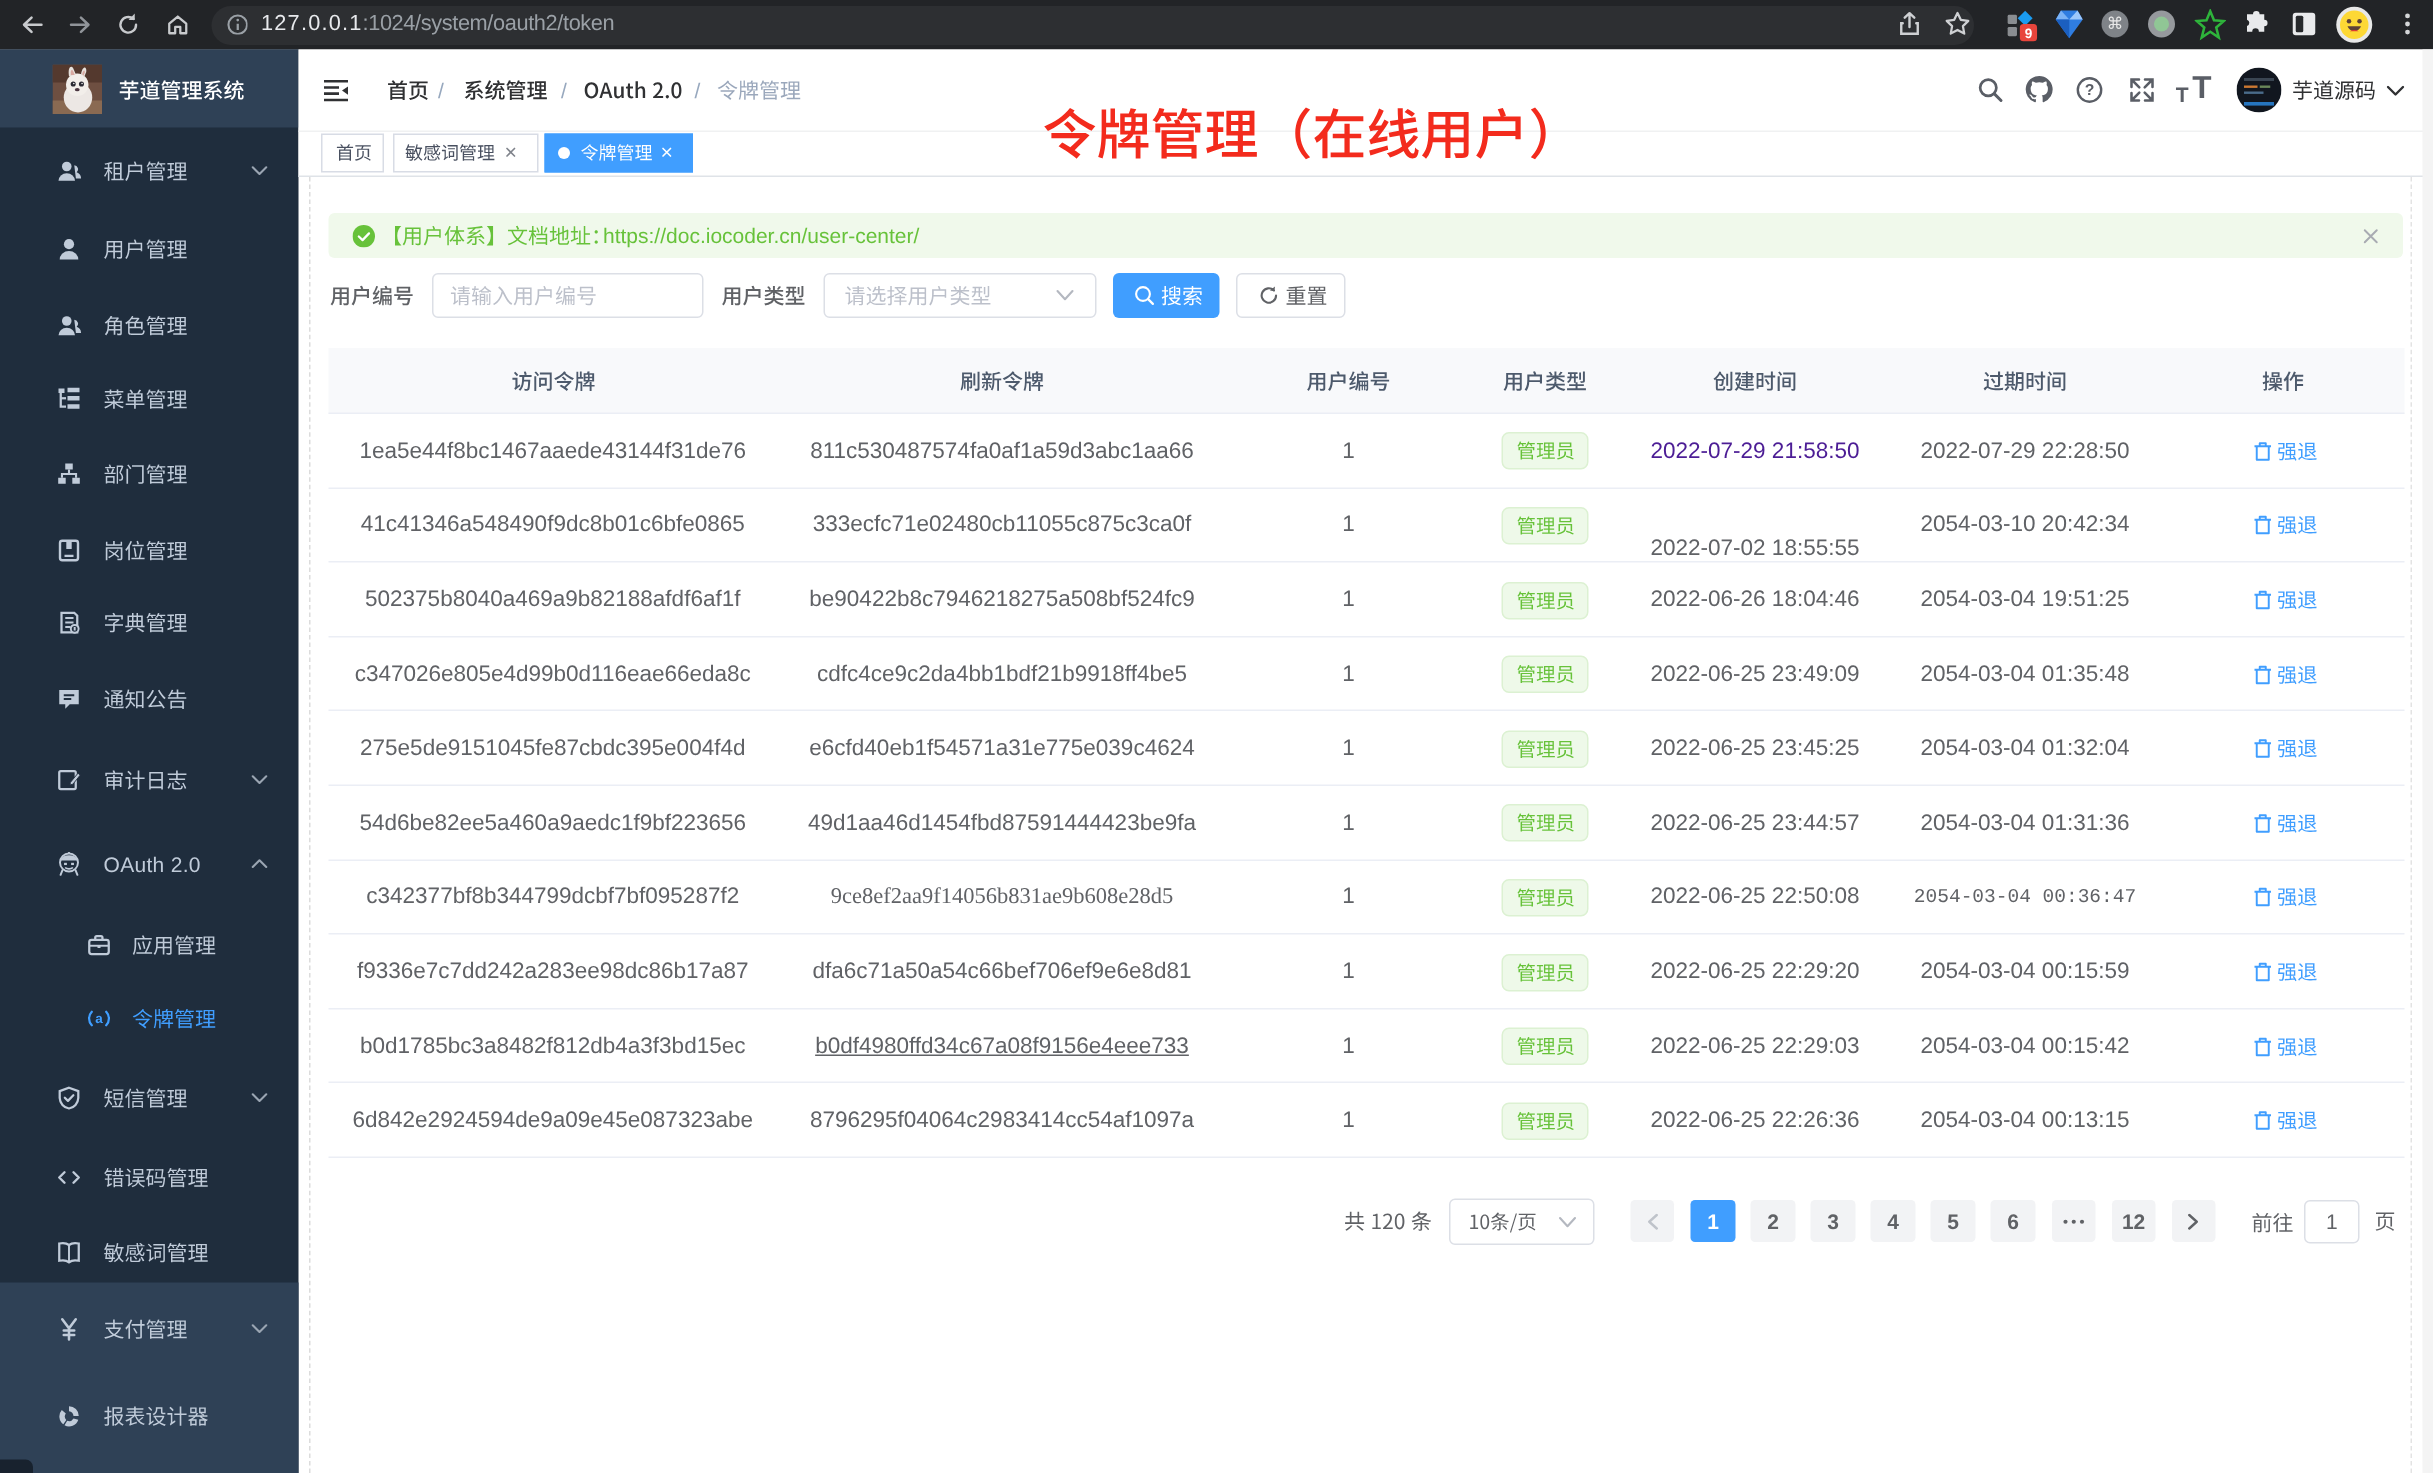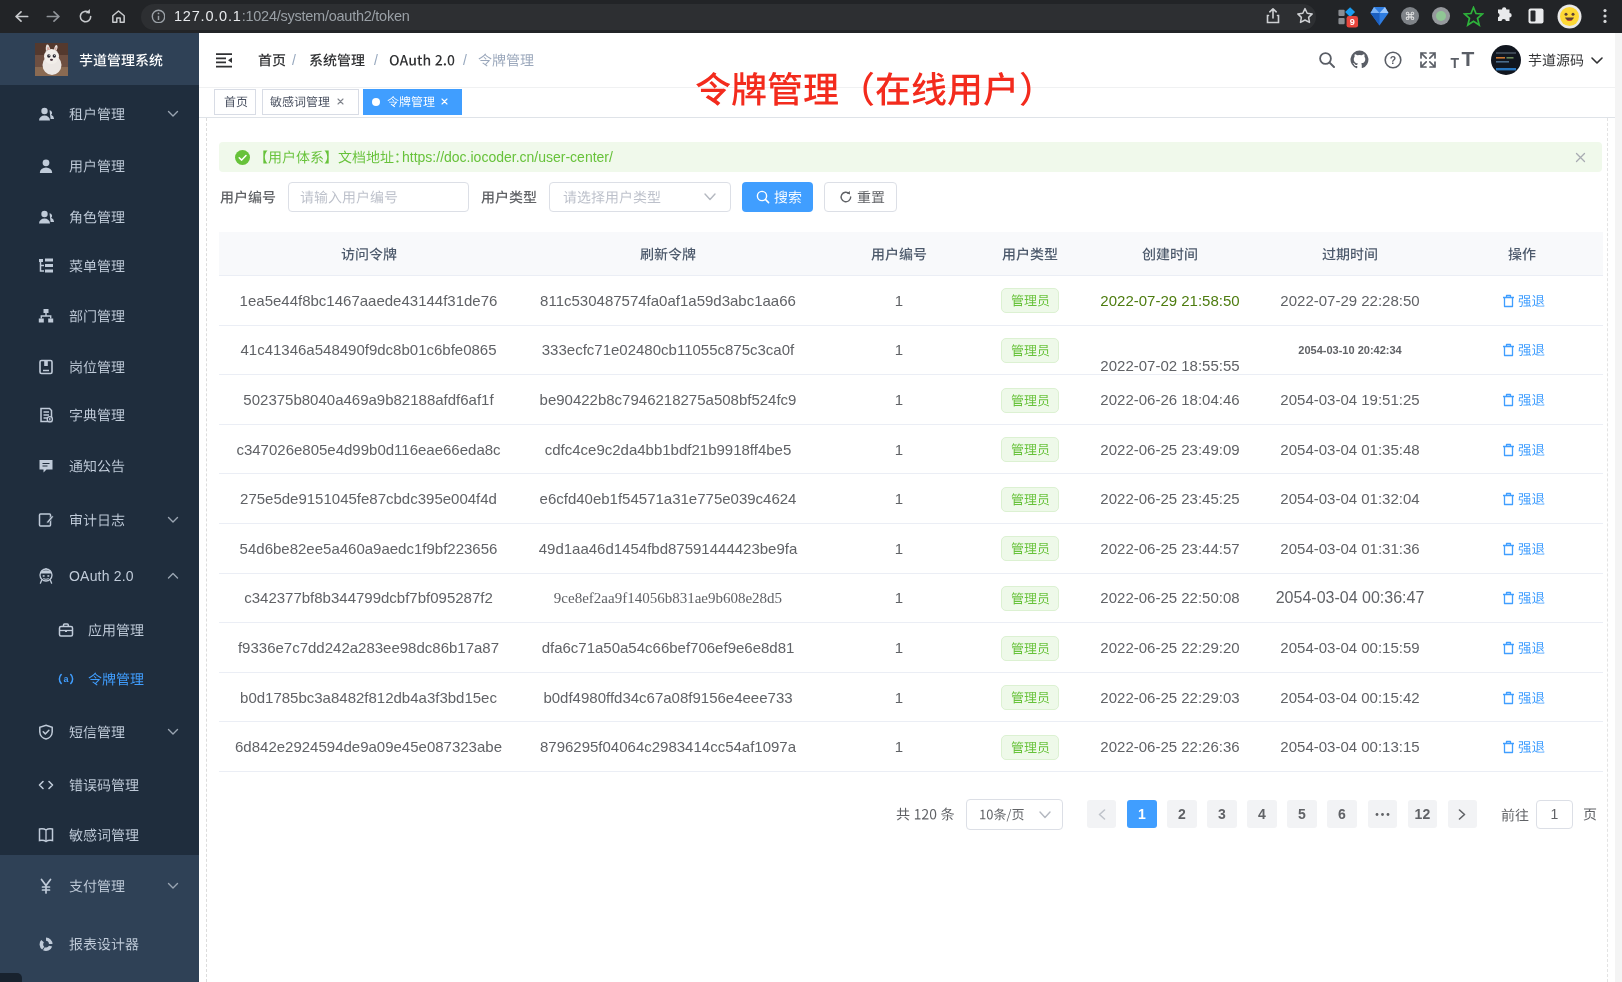--- a/index.html
+++ b/index.html
@@ -400,38 +400,38 @@
       <path fill="#4d5a6c" d="M7.6 -10.3H10.5V-9.1H7.6ZM6.4 -11.3V-8.1H11.7V-11.3ZM6.1 -6.6H7.6V-5.3H6.1ZM10.4 -6.6H12V-5.3H10.4ZM2.1 -11.8V-9.1H0.6V-7.8H2.1V-5C1.5 -4.8 0.9 -4.6 0.4 -4.5L0.8 -3.2L2.1 -3.7V-0.3C2.1 -0.2 2 -0.1 1.9 -0.1C1.8 -0.1 1.4 -0.1 0.9 -0.1C1.1 0.2 1.2 0.7 1.3 1.1C2 1.1 2.5 1 2.9 0.8C3.2 0.6 3.3 0.3 3.3 -0.3V-4.1L4.7 -4.6L4.5 -5.8L3.3 -5.4V-7.8H4.6V-9.1H3.3V-11.8ZM4.8 -3.4V-2.3H7.7C6.7 -1.3 5.3 -0.5 3.9 -0.1C4.1 0.1 4.5 0.6 4.7 0.9C6 0.4 7.4 -0.4 8.4 -1.4V1.2H9.7V-1.5C10.5 -0.5 11.7 0.3 12.8 0.8C13 0.5 13.3 0 13.6 -0.2C12.4 -0.6 11.1 -1.4 10.3 -2.3H13.4V-3.4H9.7V-4.3H13.1V-7.5H9.4V-4.4H8.7V-7.5H5.1V-4.3H8.4V-3.4Z M21.3 -11.7C20.6 -9.6 19.5 -7.6 18.3 -6.3C18.6 -6.1 19.1 -5.6 19.3 -5.4C19.9 -6.1 20.6 -7.1 21.2 -8.2H22V1.2H23.3V-2.1H27.4V-3.4H23.3V-5.2H27.2V-6.5H23.3V-8.2H27.5V-9.5H21.8C22.1 -10.1 22.4 -10.7 22.6 -11.3ZM17.8 -11.8C17 -9.7 15.8 -7.6 14.4 -6.3C14.7 -6 15 -5.3 15.2 -4.9C15.6 -5.3 15.9 -5.8 16.3 -6.3V1.2H17.7V-8.4C18.2 -9.4 18.7 -10.4 19.1 -11.4Z"></path>
     </svg>
 <div class="abs" style="left:219px;top:324.6px;width:1384px;height:1px;background:#ebeef5"></div>
 <div class="abs" style="left:368.5px;top:291.8px;height:18.0px;line-height:18.0px;font-family:'Liberation Sans',sans-serif;font-size:15px;font-weight:400;color:#606266;white-space:nowrap;transform:translateX(-50%);">1ea5e44f8bc1467aaede43144f31de76</div>
 <div class="abs" style="left:668px;top:291.8px;height:18.0px;line-height:18.0px;font-family:'Liberation Sans',sans-serif;font-size:15px;font-weight:400;color:#606266;white-space:nowrap;transform:translateX(-50%);">811c530487574fa0af1a59d3abc1aa66</div>
 <div class="abs" style="left:899px;top:291.8px;height:18.0px;line-height:18.0px;font-family:'Liberation Sans',sans-serif;font-size:15px;font-weight:400;color:#606266;white-space:nowrap;transform:translateX(-50%);">1</div>
 <div class="abs" style="left:1001px;top:288.3px;width:58px;height:25px;background:#eef9e9;border:1px solid #dcf1d2;border-radius:5px"></div>
 <svg class="t" style="left:1010.5px;top:291.4px" width="39.0" height="18.2" viewBox="0 -14.3 39.0 18.2">
       <path fill="#67c23a" d="M2.7 -5.7V1.1H3.7V0.6H10V1H11V-2.2H3.7V-3.1H10.3V-5.7ZM10 -0.2H3.7V-1.4H10ZM5.7 -8.1C5.9 -7.8 6 -7.5 6.1 -7.3H1.3V-5.1H2.3V-6.5H10.9V-5.1H11.9V-7.3H7.1C7 -7.6 6.8 -8 6.6 -8.3ZM3.7 -4.9H9.3V-3.8H3.7ZM2.2 -11C1.8 -9.8 1.3 -8.7 0.6 -8C0.8 -7.9 1.2 -7.7 1.4 -7.5C1.8 -8 2.1 -8.5 2.5 -9.1H3.4C3.6 -8.7 3.9 -8.1 4 -7.7L4.9 -8C4.8 -8.3 4.5 -8.7 4.3 -9.1H6.3V-9.9H2.8C2.9 -10.2 3 -10.5 3.1 -10.8ZM7.7 -10.9C7.4 -10 7 -9.1 6.4 -8.5C6.6 -8.3 7 -8.1 7.2 -8C7.5 -8.3 7.7 -8.7 8 -9.1H8.9C9.3 -8.6 9.6 -8 9.8 -7.7L10.6 -8C10.5 -8.3 10.2 -8.7 9.9 -9.1H12.2V-9.9H8.3C8.4 -10.2 8.5 -10.5 8.6 -10.8Z M19.2 -7H21.2V-5.3H19.2ZM22 -7H24V-5.3H22ZM19.2 -9.5H21.2V-7.8H19.2ZM22 -9.5H24V-7.8H22ZM17.1 -0.3V0.6H25.6V-0.3H22.1V-2.1H25.1V-3H22.1V-4.5H24.9V-10.3H18.3V-4.5H21.1V-3H18.1V-2.1H21.1V-0.3ZM13.5 -1.3 13.7 -0.3C14.8 -0.7 16.3 -1.2 17.7 -1.7L17.6 -2.6L16.1 -2.1V-5.4H17.5V-6.3H16.1V-9.1H17.7V-10H13.6V-9.1H15.2V-6.3H13.7V-5.4H15.2V-1.8C14.5 -1.6 13.9 -1.4 13.5 -1.3Z M29.5 -9.5H35.6V-8H29.5ZM28.5 -10.3V-7.2H36.6V-10.3ZM31.9 -4.3V-3.1C31.9 -2 31.6 -0.6 26.9 0.3C27.1 0.5 27.4 0.9 27.5 1.1C32.4 0 33 -1.7 33 -3V-4.3ZM32.9 -0.8C34.5 -0.3 36.6 0.5 37.7 1.1L38.2 0.3C37 -0.3 34.9 -1.1 33.4 -1.6ZM28 -6V-1.2H29V-5.1H36.1V-1.3H37.1V-6Z"></path>
     </svg>
-<div class="abs" style="left:1170px;top:291.8px;height:18.0px;line-height:18.0px;font-family:'Liberation Sans',sans-serif;font-size:15px;font-weight:400;color:#4d7c0f;white-space:nowrap;transform:translateX(-50%);">2022-07-29 21:58:50</div>
+<div class="abs" style="left:1170px;top:291.8px;height:18.0px;line-height:18.0px;font-family:'Liberation Sans',sans-serif;font-size:15px;font-weight:400;color:#4c1d95;white-space:nowrap;transform:translateX(-50%);">2022-07-29 21:58:50</div>
 <div class="abs" style="left:1350px;top:291.8px;height:18.0px;line-height:18.0px;font-family:'Liberation Sans',sans-serif;font-size:15px;font-weight:400;color:#606266;white-space:nowrap;transform:translateX(-50%);">2022-07-29 22:28:50</div>
 <svg class="abs" style="left:1502px;top:293.8px" width="13" height="14" viewBox="0 0 13 14">
       <path d="M1 3.5 H12 M4.5 3.2 V1.5 H8.5 V3.2 M2.5 3.8 V12.5 H10.5 V3.8" stroke="#409eff" stroke-width="1.3" fill="none" stroke-linejoin="round"></path>
     </svg>
 <svg class="t" style="left:1518.0px;top:290.8px" width="27.0" height="18.9" viewBox="0 -14.9 27.0 18.9">
       <path fill="#409eff" d="M7 -9.8H10.9V-8.1H7ZM6 -10.6V-7.2H8.5V-6H5.8V-2.4H8.5V-0.4L5.1 -0.2L5.3 0.7C7 0.6 9.4 0.4 11.8 0.3C11.9 0.6 12.1 0.9 12.2 1.2L13 0.8C12.7 -0 12 -1.2 11.3 -2.2L10.5 -1.8C10.8 -1.4 11 -1 11.3 -0.6L9.4 -0.5V-2.4H12.2V-6H9.4V-7.2H11.9V-10.6ZM6.7 -5.2H8.5V-3.3H6.7ZM9.4 -5.2H11.3V-3.3H9.4ZM1.1 -7.6C1 -6.3 0.8 -4.6 0.6 -3.6H1.2L3.9 -3.6C3.7 -1.2 3.5 -0.3 3.3 -0.1C3.2 0.1 3 0.1 2.8 0.1C2.6 0.1 2 0.1 1.4 0C1.6 0.3 1.7 0.7 1.7 1C2.3 1 2.9 1 3.2 1C3.6 1 3.9 0.9 4.1 0.6C4.5 0.2 4.7 -1 4.9 -4.1C4.9 -4.2 4.9 -4.5 4.9 -4.5H1.7C1.8 -5.2 1.9 -6 2 -6.7H5V-10.6H0.8V-9.7H4V-7.6Z M14.6 -10.3C15.3 -9.6 16.2 -8.7 16.6 -8L17.4 -8.6C17 -9.3 16.1 -10.2 15.4 -10.8ZM24 -7.8V-6.5H19.8V-7.8ZM24 -8.6H19.8V-9.9H24ZM18.7 -1.1C19 -1.3 19.4 -1.4 22.2 -2.2C22.2 -2.4 22.1 -2.8 22.2 -3.1L19.8 -2.5V-5.7H25V-10.7H18.8V-2.9C18.8 -2.3 18.5 -2.1 18.2 -2C18.4 -1.8 18.6 -1.4 18.7 -1.1ZM21.1 -4.7C22.5 -3.7 24.2 -2.2 25.1 -1.2L25.8 -1.8C25.4 -2.3 24.6 -3 23.9 -3.6C24.6 -4 25.4 -4.6 26.1 -5.1L25.3 -5.7C24.8 -5.2 23.9 -4.6 23.2 -4.1C22.7 -4.5 22.2 -4.9 21.7 -5.2ZM17 -6.5H14.2V-5.6H16V-1.4C15.4 -1.2 14.7 -0.6 14.1 0L14.7 0.9C15.4 0 16.1 -0.7 16.6 -0.7C16.9 -0.7 17.3 -0.3 17.9 0C18.8 0.6 20 0.7 21.6 0.7C22.9 0.7 25.3 0.6 26.2 0.6C26.3 0.3 26.4 -0.2 26.5 -0.4C25.2 -0.3 23.2 -0.2 21.6 -0.2C20.2 -0.2 19 -0.3 18.1 -0.8C17.6 -1.1 17.3 -1.3 17 -1.4Z"></path>
     </svg>
 <div class="abs" style="left:219px;top:374.2px;width:1384px;height:1px;background:#ebeef5"></div>
 <div class="abs" style="left:368.5px;top:341.4px;height:18.0px;line-height:18.0px;font-family:'Liberation Sans',sans-serif;font-size:15px;font-weight:400;color:#606266;white-space:nowrap;transform:translateX(-50%);">41c41346a548490f9dc8b01c6bfe0865</div>
 <div class="abs" style="left:668px;top:341.4px;height:18.0px;line-height:18.0px;font-family:'Liberation Sans',sans-serif;font-size:15px;font-weight:400;color:#606266;white-space:nowrap;transform:translateX(-50%);">333ecfc71e02480cb11055c875c3ca0f</div>
 <div class="abs" style="left:899px;top:341.4px;height:18.0px;line-height:18.0px;font-family:'Liberation Sans',sans-serif;font-size:15px;font-weight:400;color:#606266;white-space:nowrap;transform:translateX(-50%);">1</div>
 <div class="abs" style="left:1001px;top:337.9px;width:58px;height:25px;background:#eef9e9;border:1px solid #dcf1d2;border-radius:5px"></div>
 <svg class="t" style="left:1010.5px;top:341.0px" width="39.0" height="18.2" viewBox="0 -14.3 39.0 18.2">
       <path fill="#67c23a" d="M2.7 -5.7V1.1H3.7V0.6H10V1H11V-2.2H3.7V-3.1H10.3V-5.7ZM10 -0.2H3.7V-1.4H10ZM5.7 -8.1C5.9 -7.8 6 -7.5 6.1 -7.3H1.3V-5.1H2.3V-6.5H10.9V-5.1H11.9V-7.3H7.1C7 -7.6 6.8 -8 6.6 -8.3ZM3.7 -4.9H9.3V-3.8H3.7ZM2.2 -11C1.8 -9.8 1.3 -8.7 0.6 -8C0.8 -7.9 1.2 -7.7 1.4 -7.5C1.8 -8 2.1 -8.5 2.5 -9.1H3.4C3.6 -8.7 3.9 -8.1 4 -7.7L4.9 -8C4.8 -8.3 4.5 -8.7 4.3 -9.1H6.3V-9.9H2.8C2.9 -10.2 3 -10.5 3.1 -10.8ZM7.7 -10.9C7.4 -10 7 -9.1 6.4 -8.5C6.6 -8.3 7 -8.1 7.2 -8C7.5 -8.3 7.7 -8.7 8 -9.1H8.9C9.3 -8.6 9.6 -8 9.8 -7.7L10.6 -8C10.5 -8.3 10.2 -8.7 9.9 -9.1H12.2V-9.9H8.3C8.4 -10.2 8.5 -10.5 8.6 -10.8Z M19.2 -7H21.2V-5.3H19.2ZM22 -7H24V-5.3H22ZM19.2 -9.5H21.2V-7.8H19.2ZM22 -9.5H24V-7.8H22ZM17.1 -0.3V0.6H25.6V-0.3H22.1V-2.1H25.1V-3H22.1V-4.5H24.9V-10.3H18.3V-4.5H21.1V-3H18.1V-2.1H21.1V-0.3ZM13.5 -1.3 13.7 -0.3C14.8 -0.7 16.3 -1.2 17.7 -1.7L17.6 -2.6L16.1 -2.1V-5.4H17.5V-6.3H16.1V-9.1H17.7V-10H13.6V-9.1H15.2V-6.3H13.7V-5.4H15.2V-1.8C14.5 -1.6 13.9 -1.4 13.5 -1.3Z M29.5 -9.5H35.6V-8H29.5ZM28.5 -10.3V-7.2H36.6V-10.3ZM31.9 -4.3V-3.1C31.9 -2 31.6 -0.6 26.9 0.3C27.1 0.5 27.4 0.9 27.5 1.1C32.4 0 33 -1.7 33 -3V-4.3ZM32.9 -0.8C34.5 -0.3 36.6 0.5 37.7 1.1L38.2 0.3C37 -0.3 34.9 -1.1 33.4 -1.6ZM28 -6V-1.2H29V-5.1H36.1V-1.3H37.1V-6Z"></path>
     </svg>
 <div class="abs" style="left:1170px;top:341.4px;height:18.0px;line-height:18.0px;font-family:'Liberation Sans',sans-serif;font-size:15px;font-weight:400;color:#606266;white-space:nowrap;transform:translateX(-50%);margin-top:16px;">2022-07-02 18:55:55</div>
-<div class="abs" style="left:1350px;top:341.4px;height:18.0px;line-height:18.0px;font-family:'Liberation Sans',sans-serif;font-size:11px;font-weight:700;color:#606266;white-space:nowrap;transform:translateX(-50%);">2054-03-10 20:42:34</div>
+<div class="abs" style="left:1350px;top:341.4px;height:18.0px;line-height:18.0px;font-family:'Liberation Sans',sans-serif;font-size:15px;font-weight:400;color:#606266;white-space:nowrap;transform:translateX(-50%);">2054-03-10 20:42:34</div>
 <svg class="abs" style="left:1502px;top:343.40000000000003px" width="13" height="14" viewBox="0 0 13 14">
       <path d="M1 3.5 H12 M4.5 3.2 V1.5 H8.5 V3.2 M2.5 3.8 V12.5 H10.5 V3.8" stroke="#409eff" stroke-width="1.3" fill="none" stroke-linejoin="round"></path>
     </svg>
 <svg class="t" style="left:1518.0px;top:340.4px" width="27.0" height="18.9" viewBox="0 -14.9 27.0 18.9">
       <path fill="#409eff" d="M7 -9.8H10.9V-8.1H7ZM6 -10.6V-7.2H8.5V-6H5.8V-2.4H8.5V-0.4L5.1 -0.2L5.3 0.7C7 0.6 9.4 0.4 11.8 0.3C11.9 0.6 12.1 0.9 12.2 1.2L13 0.8C12.7 -0 12 -1.2 11.3 -2.2L10.5 -1.8C10.8 -1.4 11 -1 11.3 -0.6L9.4 -0.5V-2.4H12.2V-6H9.4V-7.2H11.9V-10.6ZM6.7 -5.2H8.5V-3.3H6.7ZM9.4 -5.2H11.3V-3.3H9.4ZM1.1 -7.6C1 -6.3 0.8 -4.6 0.6 -3.6H1.2L3.9 -3.6C3.7 -1.2 3.5 -0.3 3.3 -0.1C3.2 0.1 3 0.1 2.8 0.1C2.6 0.1 2 0.1 1.4 0C1.6 0.3 1.7 0.7 1.7 1C2.3 1 2.9 1 3.2 1C3.6 1 3.9 0.9 4.1 0.6C4.5 0.2 4.7 -1 4.9 -4.1C4.9 -4.2 4.9 -4.5 4.9 -4.5H1.7C1.8 -5.2 1.9 -6 2 -6.7H5V-10.6H0.8V-9.7H4V-7.6Z M14.6 -10.3C15.3 -9.6 16.2 -8.7 16.6 -8L17.4 -8.6C17 -9.3 16.1 -10.2 15.4 -10.8ZM24 -7.8V-6.5H19.8V-7.8ZM24 -8.6H19.8V-9.9H24ZM18.7 -1.1C19 -1.3 19.4 -1.4 22.2 -2.2C22.2 -2.4 22.1 -2.8 22.2 -3.1L19.8 -2.5V-5.7H25V-10.7H18.8V-2.9C18.8 -2.3 18.5 -2.1 18.2 -2C18.4 -1.8 18.6 -1.4 18.7 -1.1ZM21.1 -4.7C22.5 -3.7 24.2 -2.2 25.1 -1.2L25.8 -1.8C25.4 -2.3 24.6 -3 23.9 -3.6C24.6 -4 25.4 -4.6 26.1 -5.1L25.3 -5.7C24.8 -5.2 23.9 -4.6 23.2 -4.1C22.7 -4.5 22.2 -4.9 21.7 -5.2ZM17 -6.5H14.2V-5.6H16V-1.4C15.4 -1.2 14.7 -0.6 14.1 0L14.7 0.9C15.4 0 16.1 -0.7 16.6 -0.7C16.9 -0.7 17.3 -0.3 17.9 0C18.8 0.6 20 0.7 21.6 0.7C22.9 0.7 25.3 0.6 26.2 0.6C26.3 0.3 26.4 -0.2 26.5 -0.4C25.2 -0.3 23.2 -0.2 21.6 -0.2C20.2 -0.2 19 -0.3 18.1 -0.8C17.6 -1.1 17.3 -1.3 17 -1.4Z"></path>
     </svg>
 <div class="abs" style="left:219px;top:423.8px;width:1384px;height:1px;background:#ebeef5"></div>
 <div class="abs" style="left:368.5px;top:391.0px;height:18.0px;line-height:18.0px;font-family:'Liberation Sans',sans-serif;font-size:15px;font-weight:400;color:#606266;white-space:nowrap;transform:translateX(-50%);">502375b8040a469a9b82188afdf6af1f</div>
 <div class="abs" style="left:668px;top:391.0px;height:18.0px;line-height:18.0px;font-family:'Liberation Sans',sans-serif;font-size:15px;font-weight:400;color:#606266;white-space:nowrap;transform:translateX(-50%);">be90422b8c7946218275a508bf524fc9</div>
 <div class="abs" style="left:899px;top:391.0px;height:18.0px;line-height:18.0px;font-family:'Liberation Sans',sans-serif;font-size:15px;font-weight:400;color:#606266;white-space:nowrap;transform:translateX(-50%);">1</div>
@@ -497,21 +497,21 @@
     </svg>
 <div class="abs" style="left:219px;top:622.2px;width:1384px;height:1px;background:#ebeef5"></div>
 <div class="abs" style="left:368.5px;top:589.4px;height:18.0px;line-height:18.0px;font-family:'Liberation Sans',sans-serif;font-size:15px;font-weight:400;color:#606266;white-space:nowrap;transform:translateX(-50%);">c342377bf8b344799dcbf7bf095287f2</div>
 <div class="abs" style="left:668px;top:589.4px;height:18.0px;line-height:18.0px;font-family:Liberation Serif, serif;font-size:15px;font-weight:400;color:#606266;white-space:nowrap;transform:translateX(-50%);">9ce8ef2aa9f14056b831ae9b608e28d5</div>
 <div class="abs" style="left:899px;top:589.4px;height:18.0px;line-height:18.0px;font-family:'Liberation Sans',sans-serif;font-size:15px;font-weight:400;color:#606266;white-space:nowrap;transform:translateX(-50%);">1</div>
 <div class="abs" style="left:1001px;top:585.9px;width:58px;height:25px;background:#eef9e9;border:1px solid #dcf1d2;border-radius:5px"></div>
 <svg class="t" style="left:1010.5px;top:589.0px" width="39.0" height="18.2" viewBox="0 -14.3 39.0 18.2">
       <path fill="#67c23a" d="M2.7 -5.7V1.1H3.7V0.6H10V1H11V-2.2H3.7V-3.1H10.3V-5.7ZM10 -0.2H3.7V-1.4H10ZM5.7 -8.1C5.9 -7.8 6 -7.5 6.1 -7.3H1.3V-5.1H2.3V-6.5H10.9V-5.1H11.9V-7.3H7.1C7 -7.6 6.8 -8 6.6 -8.3ZM3.7 -4.9H9.3V-3.8H3.7ZM2.2 -11C1.8 -9.8 1.3 -8.7 0.6 -8C0.8 -7.9 1.2 -7.7 1.4 -7.5C1.8 -8 2.1 -8.5 2.5 -9.1H3.4C3.6 -8.7 3.9 -8.1 4 -7.7L4.9 -8C4.8 -8.3 4.5 -8.7 4.3 -9.1H6.3V-9.9H2.8C2.9 -10.2 3 -10.5 3.1 -10.8ZM7.7 -10.9C7.4 -10 7 -9.1 6.4 -8.5C6.6 -8.3 7 -8.1 7.2 -8C7.5 -8.3 7.7 -8.7 8 -9.1H8.9C9.3 -8.6 9.6 -8 9.8 -7.7L10.6 -8C10.5 -8.3 10.2 -8.7 9.9 -9.1H12.2V-9.9H8.3C8.4 -10.2 8.5 -10.5 8.6 -10.8Z M19.2 -7H21.2V-5.3H19.2ZM22 -7H24V-5.3H22ZM19.2 -9.5H21.2V-7.8H19.2ZM22 -9.5H24V-7.8H22ZM17.1 -0.3V0.6H25.6V-0.3H22.1V-2.1H25.1V-3H22.1V-4.5H24.9V-10.3H18.3V-4.5H21.1V-3H18.1V-2.1H21.1V-0.3ZM13.5 -1.3 13.7 -0.3C14.8 -0.7 16.3 -1.2 17.7 -1.7L17.6 -2.6L16.1 -2.1V-5.4H17.5V-6.3H16.1V-9.1H17.7V-10H13.6V-9.1H15.2V-6.3H13.7V-5.4H15.2V-1.8C14.5 -1.6 13.9 -1.4 13.5 -1.3Z M29.5 -9.5H35.6V-8H29.5ZM28.5 -10.3V-7.2H36.6V-10.3ZM31.9 -4.3V-3.1C31.9 -2 31.6 -0.6 26.9 0.3C27.1 0.5 27.4 0.9 27.5 1.1C32.4 0 33 -1.7 33 -3V-4.3ZM32.9 -0.8C34.5 -0.3 36.6 0.5 37.7 1.1L38.2 0.3C37 -0.3 34.9 -1.1 33.4 -1.6ZM28 -6V-1.2H29V-5.1H36.1V-1.3H37.1V-6Z"></path>
     </svg>
 <div class="abs" style="left:1170px;top:589.4px;height:18.0px;line-height:18.0px;font-family:'Liberation Sans',sans-serif;font-size:15px;font-weight:400;color:#606266;white-space:nowrap;transform:translateX(-50%);">2022-06-25 22:50:08</div>
-<div class="abs" style="left:1350px;top:589.4px;height:18.0px;line-height:18.0px;font-family:Liberation Sans, sans-serif;font-size:16px;font-weight:400;color:#606266;white-space:nowrap;transform:translateX(-50%);text-align:center;">2054-03-04 00:36:47</div>
+<div class="abs" style="left:1350px;top:589.4px;height:18.0px;line-height:18.0px;font-family:Liberation Mono, monospace;font-size:13px;font-weight:400;color:#606266;white-space:nowrap;transform:translateX(-50%);text-align:center;">2054-03-04 00:36:47</div>
 <svg class="abs" style="left:1502px;top:591.4px" width="13" height="14" viewBox="0 0 13 14">
       <path d="M1 3.5 H12 M4.5 3.2 V1.5 H8.5 V3.2 M2.5 3.8 V12.5 H10.5 V3.8" stroke="#409eff" stroke-width="1.3" fill="none" stroke-linejoin="round"></path>
     </svg>
 <svg class="t" style="left:1518.0px;top:588.4px" width="27.0" height="18.9" viewBox="0 -14.9 27.0 18.9">
       <path fill="#409eff" d="M7 -9.8H10.9V-8.1H7ZM6 -10.6V-7.2H8.5V-6H5.8V-2.4H8.5V-0.4L5.1 -0.2L5.3 0.7C7 0.6 9.4 0.4 11.8 0.3C11.9 0.6 12.1 0.9 12.2 1.2L13 0.8C12.7 -0 12 -1.2 11.3 -2.2L10.5 -1.8C10.8 -1.4 11 -1 11.3 -0.6L9.4 -0.5V-2.4H12.2V-6H9.4V-7.2H11.9V-10.6ZM6.7 -5.2H8.5V-3.3H6.7ZM9.4 -5.2H11.3V-3.3H9.4ZM1.1 -7.6C1 -6.3 0.8 -4.6 0.6 -3.6H1.2L3.9 -3.6C3.7 -1.2 3.5 -0.3 3.3 -0.1C3.2 0.1 3 0.1 2.8 0.1C2.6 0.1 2 0.1 1.4 0C1.6 0.3 1.7 0.7 1.7 1C2.3 1 2.9 1 3.2 1C3.6 1 3.9 0.9 4.1 0.6C4.5 0.2 4.7 -1 4.9 -4.1C4.9 -4.2 4.9 -4.5 4.9 -4.5H1.7C1.8 -5.2 1.9 -6 2 -6.7H5V-10.6H0.8V-9.7H4V-7.6Z M14.6 -10.3C15.3 -9.6 16.2 -8.7 16.6 -8L17.4 -8.6C17 -9.3 16.1 -10.2 15.4 -10.8ZM24 -7.8V-6.5H19.8V-7.8ZM24 -8.6H19.8V-9.9H24ZM18.7 -1.1C19 -1.3 19.4 -1.4 22.2 -2.2C22.2 -2.4 22.1 -2.8 22.2 -3.1L19.8 -2.5V-5.7H25V-10.7H18.8V-2.9C18.8 -2.3 18.5 -2.1 18.2 -2C18.4 -1.8 18.6 -1.4 18.7 -1.1ZM21.1 -4.7C22.5 -3.7 24.2 -2.2 25.1 -1.2L25.8 -1.8C25.4 -2.3 24.6 -3 23.9 -3.6C24.6 -4 25.4 -4.6 26.1 -5.1L25.3 -5.7C24.8 -5.2 23.9 -4.6 23.2 -4.1C22.7 -4.5 22.2 -4.9 21.7 -5.2ZM17 -6.5H14.2V-5.6H16V-1.4C15.4 -1.2 14.7 -0.6 14.1 0L14.7 0.9C15.4 0 16.1 -0.7 16.6 -0.7C16.9 -0.7 17.3 -0.3 17.9 0C18.8 0.6 20 0.7 21.6 0.7C22.9 0.7 25.3 0.6 26.2 0.6C26.3 0.3 26.4 -0.2 26.5 -0.4C25.2 -0.3 23.2 -0.2 21.6 -0.2C20.2 -0.2 19 -0.3 18.1 -0.8C17.6 -1.1 17.3 -1.3 17 -1.4Z"></path>
     </svg>
 <div class="abs" style="left:219px;top:671.8px;width:1384px;height:1px;background:#ebeef5"></div>
 <div class="abs" style="left:368.5px;top:639.0px;height:18.0px;line-height:18.0px;font-family:'Liberation Sans',sans-serif;font-size:15px;font-weight:400;color:#606266;white-space:nowrap;transform:translateX(-50%);">f9336e7c7dd242a283ee98dc86b17a87</div>
 <div class="abs" style="left:668px;top:639.0px;height:18.0px;line-height:18.0px;font-family:'Liberation Sans',sans-serif;font-size:15px;font-weight:400;color:#606266;white-space:nowrap;transform:translateX(-50%);">dfa6c71a50a54c66bef706ef9e6e8d81</div>
 <div class="abs" style="left:899px;top:639.0px;height:18.0px;line-height:18.0px;font-family:'Liberation Sans',sans-serif;font-size:15px;font-weight:400;color:#606266;white-space:nowrap;transform:translateX(-50%);">1</div>
@@ -522,21 +522,21 @@
 <div class="abs" style="left:1170px;top:639.0px;height:18.0px;line-height:18.0px;font-family:'Liberation Sans',sans-serif;font-size:15px;font-weight:400;color:#606266;white-space:nowrap;transform:translateX(-50%);">2022-06-25 22:29:20</div>
 <div class="abs" style="left:1350px;top:639.0px;height:18.0px;line-height:18.0px;font-family:'Liberation Sans',sans-serif;font-size:15px;font-weight:400;color:#606266;white-space:nowrap;transform:translateX(-50%);">2054-03-04 00:15:59</div>
 <svg class="abs" style="left:1502px;top:641.0px" width="13" height="14" viewBox="0 0 13 14">
       <path d="M1 3.5 H12 M4.5 3.2 V1.5 H8.5 V3.2 M2.5 3.8 V12.5 H10.5 V3.8" stroke="#409eff" stroke-width="1.3" fill="none" stroke-linejoin="round"></path>
     </svg>
 <svg class="t" style="left:1518.0px;top:638.0px" width="27.0" height="18.9" viewBox="0 -14.9 27.0 18.9">
       <path fill="#409eff" d="M7 -9.8H10.9V-8.1H7ZM6 -10.6V-7.2H8.5V-6H5.8V-2.4H8.5V-0.4L5.1 -0.2L5.3 0.7C7 0.6 9.4 0.4 11.8 0.3C11.9 0.6 12.1 0.9 12.2 1.2L13 0.8C12.7 -0 12 -1.2 11.3 -2.2L10.5 -1.8C10.8 -1.4 11 -1 11.3 -0.6L9.4 -0.5V-2.4H12.2V-6H9.4V-7.2H11.9V-10.6ZM6.7 -5.2H8.5V-3.3H6.7ZM9.4 -5.2H11.3V-3.3H9.4ZM1.1 -7.6C1 -6.3 0.8 -4.6 0.6 -3.6H1.2L3.9 -3.6C3.7 -1.2 3.5 -0.3 3.3 -0.1C3.2 0.1 3 0.1 2.8 0.1C2.6 0.1 2 0.1 1.4 0C1.6 0.3 1.7 0.7 1.7 1C2.3 1 2.9 1 3.2 1C3.6 1 3.9 0.9 4.1 0.6C4.5 0.2 4.7 -1 4.9 -4.1C4.9 -4.2 4.9 -4.5 4.9 -4.5H1.7C1.8 -5.2 1.9 -6 2 -6.7H5V-10.6H0.8V-9.7H4V-7.6Z M14.6 -10.3C15.3 -9.6 16.2 -8.7 16.6 -8L17.4 -8.6C17 -9.3 16.1 -10.2 15.4 -10.8ZM24 -7.8V-6.5H19.8V-7.8ZM24 -8.6H19.8V-9.9H24ZM18.7 -1.1C19 -1.3 19.4 -1.4 22.2 -2.2C22.2 -2.4 22.1 -2.8 22.2 -3.1L19.8 -2.5V-5.7H25V-10.7H18.8V-2.9C18.8 -2.3 18.5 -2.1 18.2 -2C18.4 -1.8 18.6 -1.4 18.7 -1.1ZM21.1 -4.7C22.5 -3.7 24.2 -2.2 25.1 -1.2L25.8 -1.8C25.4 -2.3 24.6 -3 23.9 -3.6C24.6 -4 25.4 -4.6 26.1 -5.1L25.3 -5.7C24.8 -5.2 23.9 -4.6 23.2 -4.1C22.7 -4.5 22.2 -4.9 21.7 -5.2ZM17 -6.5H14.2V-5.6H16V-1.4C15.4 -1.2 14.7 -0.6 14.1 0L14.7 0.9C15.4 0 16.1 -0.7 16.6 -0.7C16.9 -0.7 17.3 -0.3 17.9 0C18.8 0.6 20 0.7 21.6 0.7C22.9 0.7 25.3 0.6 26.2 0.6C26.3 0.3 26.4 -0.2 26.5 -0.4C25.2 -0.3 23.2 -0.2 21.6 -0.2C20.2 -0.2 19 -0.3 18.1 -0.8C17.6 -1.1 17.3 -1.3 17 -1.4Z"></path>
     </svg>
 <div class="abs" style="left:219px;top:721.4px;width:1384px;height:1px;background:#ebeef5"></div>
 <div class="abs" style="left:368.5px;top:688.6px;height:18.0px;line-height:18.0px;font-family:'Liberation Sans',sans-serif;font-size:15px;font-weight:400;color:#606266;white-space:nowrap;transform:translateX(-50%);">b0d1785bc3a8482f812db4a3f3bd15ec</div>
-<div class="abs" style="left:668px;top:688.6px;height:18.0px;line-height:18.0px;font-family:'Liberation Sans',sans-serif;font-size:15px;font-weight:400;color:#606266;white-space:nowrap;transform:translateX(-50%);">b0df4980ffd34c67a08f9156e4eee733</div>
+<div class="abs" style="left:668px;top:688.6px;height:18.0px;line-height:18.0px;font-family:'Liberation Sans',sans-serif;font-size:15px;font-weight:400;color:#606266;white-space:nowrap;transform:translateX(-50%);text-decoration:underline;">b0df4980ffd34c67a08f9156e4eee733</div>
 <div class="abs" style="left:899px;top:688.6px;height:18.0px;line-height:18.0px;font-family:'Liberation Sans',sans-serif;font-size:15px;font-weight:400;color:#606266;white-space:nowrap;transform:translateX(-50%);">1</div>
 <div class="abs" style="left:1001px;top:685.1px;width:58px;height:25px;background:#eef9e9;border:1px solid #dcf1d2;border-radius:5px"></div>
 <svg class="t" style="left:1010.5px;top:688.2px" width="39.0" height="18.2" viewBox="0 -14.3 39.0 18.2">
       <path fill="#67c23a" d="M2.7 -5.7V1.1H3.7V0.6H10V1H11V-2.2H3.7V-3.1H10.3V-5.7ZM10 -0.2H3.7V-1.4H10ZM5.7 -8.1C5.9 -7.8 6 -7.5 6.1 -7.3H1.3V-5.1H2.3V-6.5H10.9V-5.1H11.9V-7.3H7.1C7 -7.6 6.8 -8 6.6 -8.3ZM3.7 -4.9H9.3V-3.8H3.7ZM2.2 -11C1.8 -9.8 1.3 -8.7 0.6 -8C0.8 -7.9 1.2 -7.7 1.4 -7.5C1.8 -8 2.1 -8.5 2.5 -9.1H3.4C3.6 -8.7 3.9 -8.1 4 -7.7L4.9 -8C4.8 -8.3 4.5 -8.7 4.3 -9.1H6.3V-9.9H2.8C2.9 -10.2 3 -10.5 3.1 -10.8ZM7.7 -10.9C7.4 -10 7 -9.1 6.4 -8.5C6.6 -8.3 7 -8.1 7.2 -8C7.5 -8.3 7.7 -8.7 8 -9.1H8.9C9.3 -8.6 9.6 -8 9.8 -7.7L10.6 -8C10.5 -8.3 10.2 -8.7 9.9 -9.1H12.2V-9.9H8.3C8.4 -10.2 8.5 -10.5 8.6 -10.8Z M19.2 -7H21.2V-5.3H19.2ZM22 -7H24V-5.3H22ZM19.2 -9.5H21.2V-7.8H19.2ZM22 -9.5H24V-7.8H22ZM17.1 -0.3V0.6H25.6V-0.3H22.1V-2.1H25.1V-3H22.1V-4.5H24.9V-10.3H18.3V-4.5H21.1V-3H18.1V-2.1H21.1V-0.3ZM13.5 -1.3 13.7 -0.3C14.8 -0.7 16.3 -1.2 17.7 -1.7L17.6 -2.6L16.1 -2.1V-5.4H17.5V-6.3H16.1V-9.1H17.7V-10H13.6V-9.1H15.2V-6.3H13.7V-5.4H15.2V-1.8C14.5 -1.6 13.9 -1.4 13.5 -1.3Z M29.5 -9.5H35.6V-8H29.5ZM28.5 -10.3V-7.2H36.6V-10.3ZM31.9 -4.3V-3.1C31.9 -2 31.6 -0.6 26.9 0.3C27.1 0.5 27.4 0.9 27.5 1.1C32.4 0 33 -1.7 33 -3V-4.3ZM32.9 -0.8C34.5 -0.3 36.6 0.5 37.7 1.1L38.2 0.3C37 -0.3 34.9 -1.1 33.4 -1.6ZM28 -6V-1.2H29V-5.1H36.1V-1.3H37.1V-6Z"></path>
     </svg>
 <div class="abs" style="left:1170px;top:688.6px;height:18.0px;line-height:18.0px;font-family:'Liberation Sans',sans-serif;font-size:15px;font-weight:400;color:#606266;white-space:nowrap;transform:translateX(-50%);">2022-06-25 22:29:03</div>
 <div class="abs" style="left:1350px;top:688.6px;height:18.0px;line-height:18.0px;font-family:'Liberation Sans',sans-serif;font-size:15px;font-weight:400;color:#606266;white-space:nowrap;transform:translateX(-50%);">2054-03-04 00:15:42</div>
 <svg class="abs" style="left:1502px;top:690.5999999999999px" width="13" height="14" viewBox="0 0 13 14">
       <path d="M1 3.5 H12 M4.5 3.2 V1.5 H8.5 V3.2 M2.5 3.8 V12.5 H10.5 V3.8" stroke="#409eff" stroke-width="1.3" fill="none" stroke-linejoin="round"></path>
     </svg>

